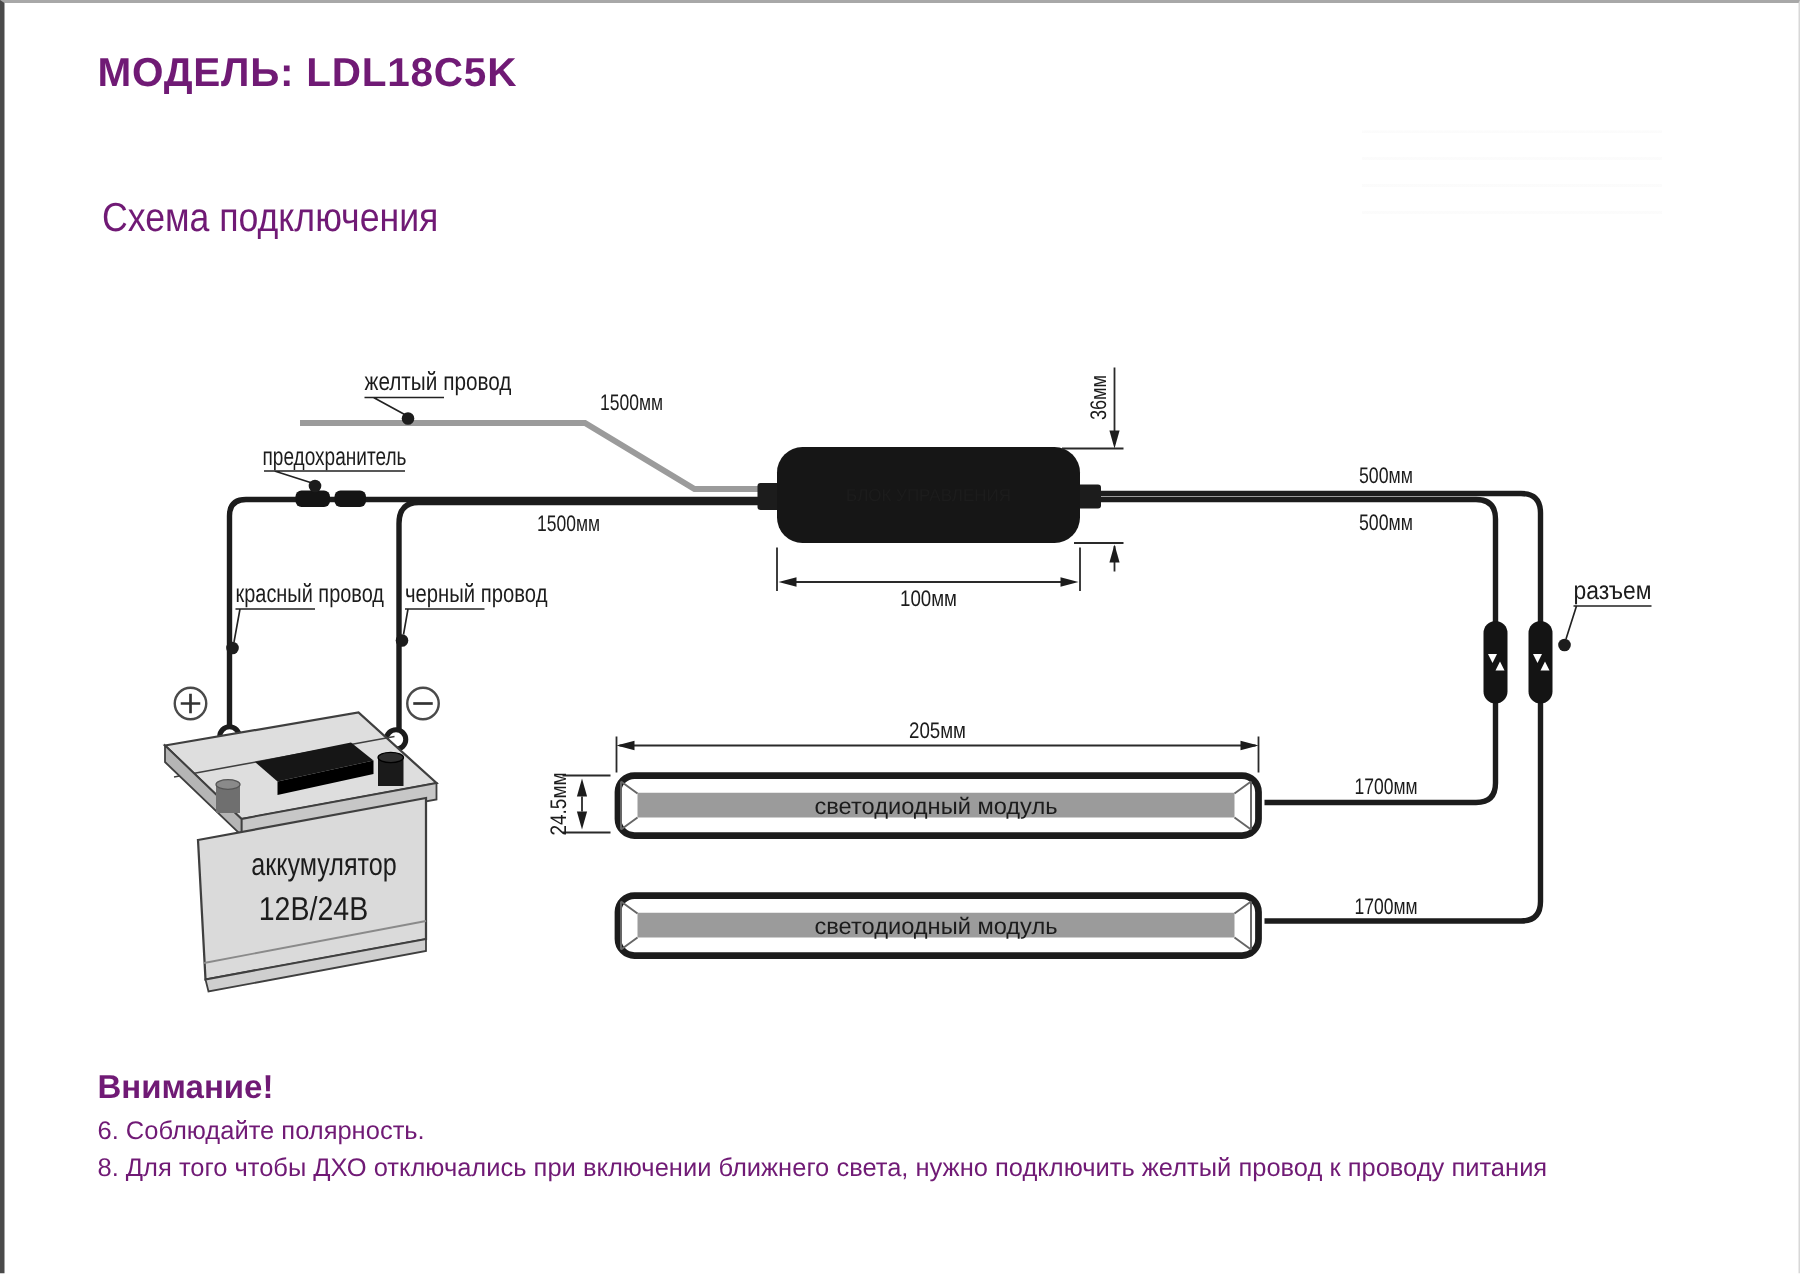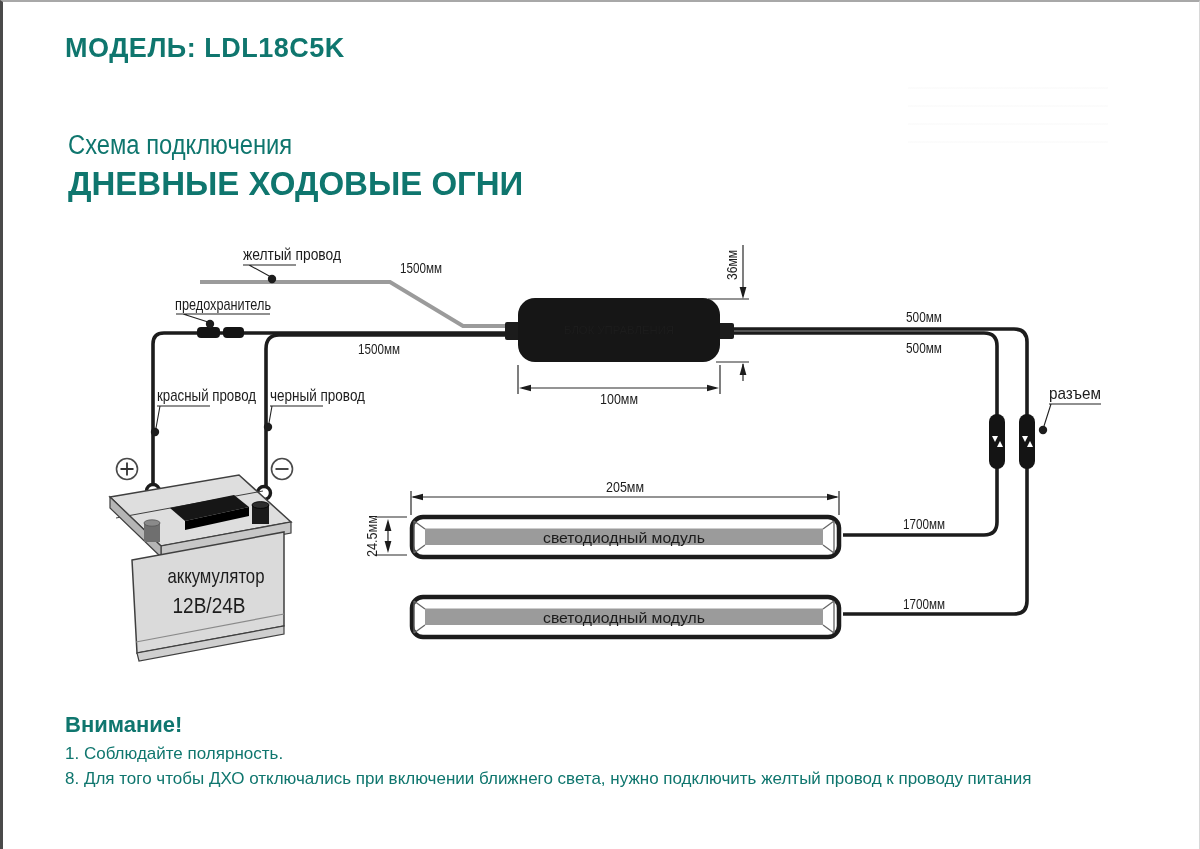--- a/index.html
+++ b/index.html
@@ -3,21 +3,21 @@
 <meta charset="utf-8">
 <style>
   html,body{margin:0;padding:0;background:#fff;}
   #page{
     position:relative;width:1200px;height:849px;background:#ffffff;overflow:hidden;
     box-sizing:border-box;
     border-top:2px solid #a8a8a8;
     border-left:3px solid #4a4a4a;
     border-right:1px solid #d8d8d8;
     font-family:"Liberation Sans", sans-serif;
-    color:#0f766e;
+    color:#701a75;
   }
   .abs{position:absolute;line-height:1;white-space:nowrap;}
   #model-label{left:62px;top:33px;font-size:27px;font-weight:bold;letter-spacing:.5px;}
   #subtitle{left:65px;top:130px;font-size:27px;transform:scaleX(.88);transform-origin:left top;}
   #main-title{left:65px;top:165px;font-size:33px;font-weight:bold;}
   #warning-heading{left:62px;top:712px;font-size:22px;font-weight:bold;}
   #warning-notes{left:62px;top:739px;font-size:17px;line-height:25px;}
   #scan-artifact{left:905px;top:85px;width:200px;height:70px;opacity:.05;
     background:repeating-linear-gradient(#bbb 0 2px, transparent 2px 18px);}
   svg{position:absolute;left:0;top:0;}
@@ -31,21 +31,20 @@
   .arrow{fill:#1c1c1c;stroke:none;}
   .dot{fill:#1c1c1c;}
 </style>
 </head>
 <body>
 
 <div id="page">
 
   <div class="abs" id="model-label">МОДЕЛЬ: LDL18C5K</div>
   <div class="abs" id="subtitle">Схема подключения</div>
-  <div class="abs" id="main-title">ДНЕВНЫЕ ХОДОВЫЕ ОГНИ</div>
   <div class="abs" id="scan-artifact"></div>
 
   <svg width="1200" height="849" viewBox="0 0 1200 849">
 
     <path class="wire-gray" d="M197,280 H387 L460,324 H506"></path>
     <path class="wire" d="M150,484 V342 Q150,331 161,331 H510"></path>
     <path class="wire" d="M263,486 V347 Q263,333 276,333 H510"></path>
 
     <rect x="194" y="325" width="23" height="11" rx="4" fill="#141414"></rect>
     <rect x="220" y="325" width="21" height="11" rx="4" fill="#141414"></rect>
@@ -176,17 +175,17 @@
 
     <g>
       <text class="lbl-text" x="1046" y="397" textLength="52" lengthAdjust="spacingAndGlyphs">разъем</text>
       <path class="leader" d="M1046,402 H1098 M1048,402 L1041,424"></path>
       <circle class="dot" cx="1040" cy="428" r="4.2"></circle>
     </g>
   </svg>
 
   <div class="abs" id="warning-heading">Внимание!</div>
   <div class="abs" id="warning-notes">
-    <div>1. Соблюдайте полярность.</div>
+    <div>6. Соблюдайте полярность.</div>
     <div>8. Для того чтобы ДХО отключались при включении ближнего света, нужно подключить желтый провод к проводу питания</div>
   </div>
 
 </div>
 
 </body></html>

